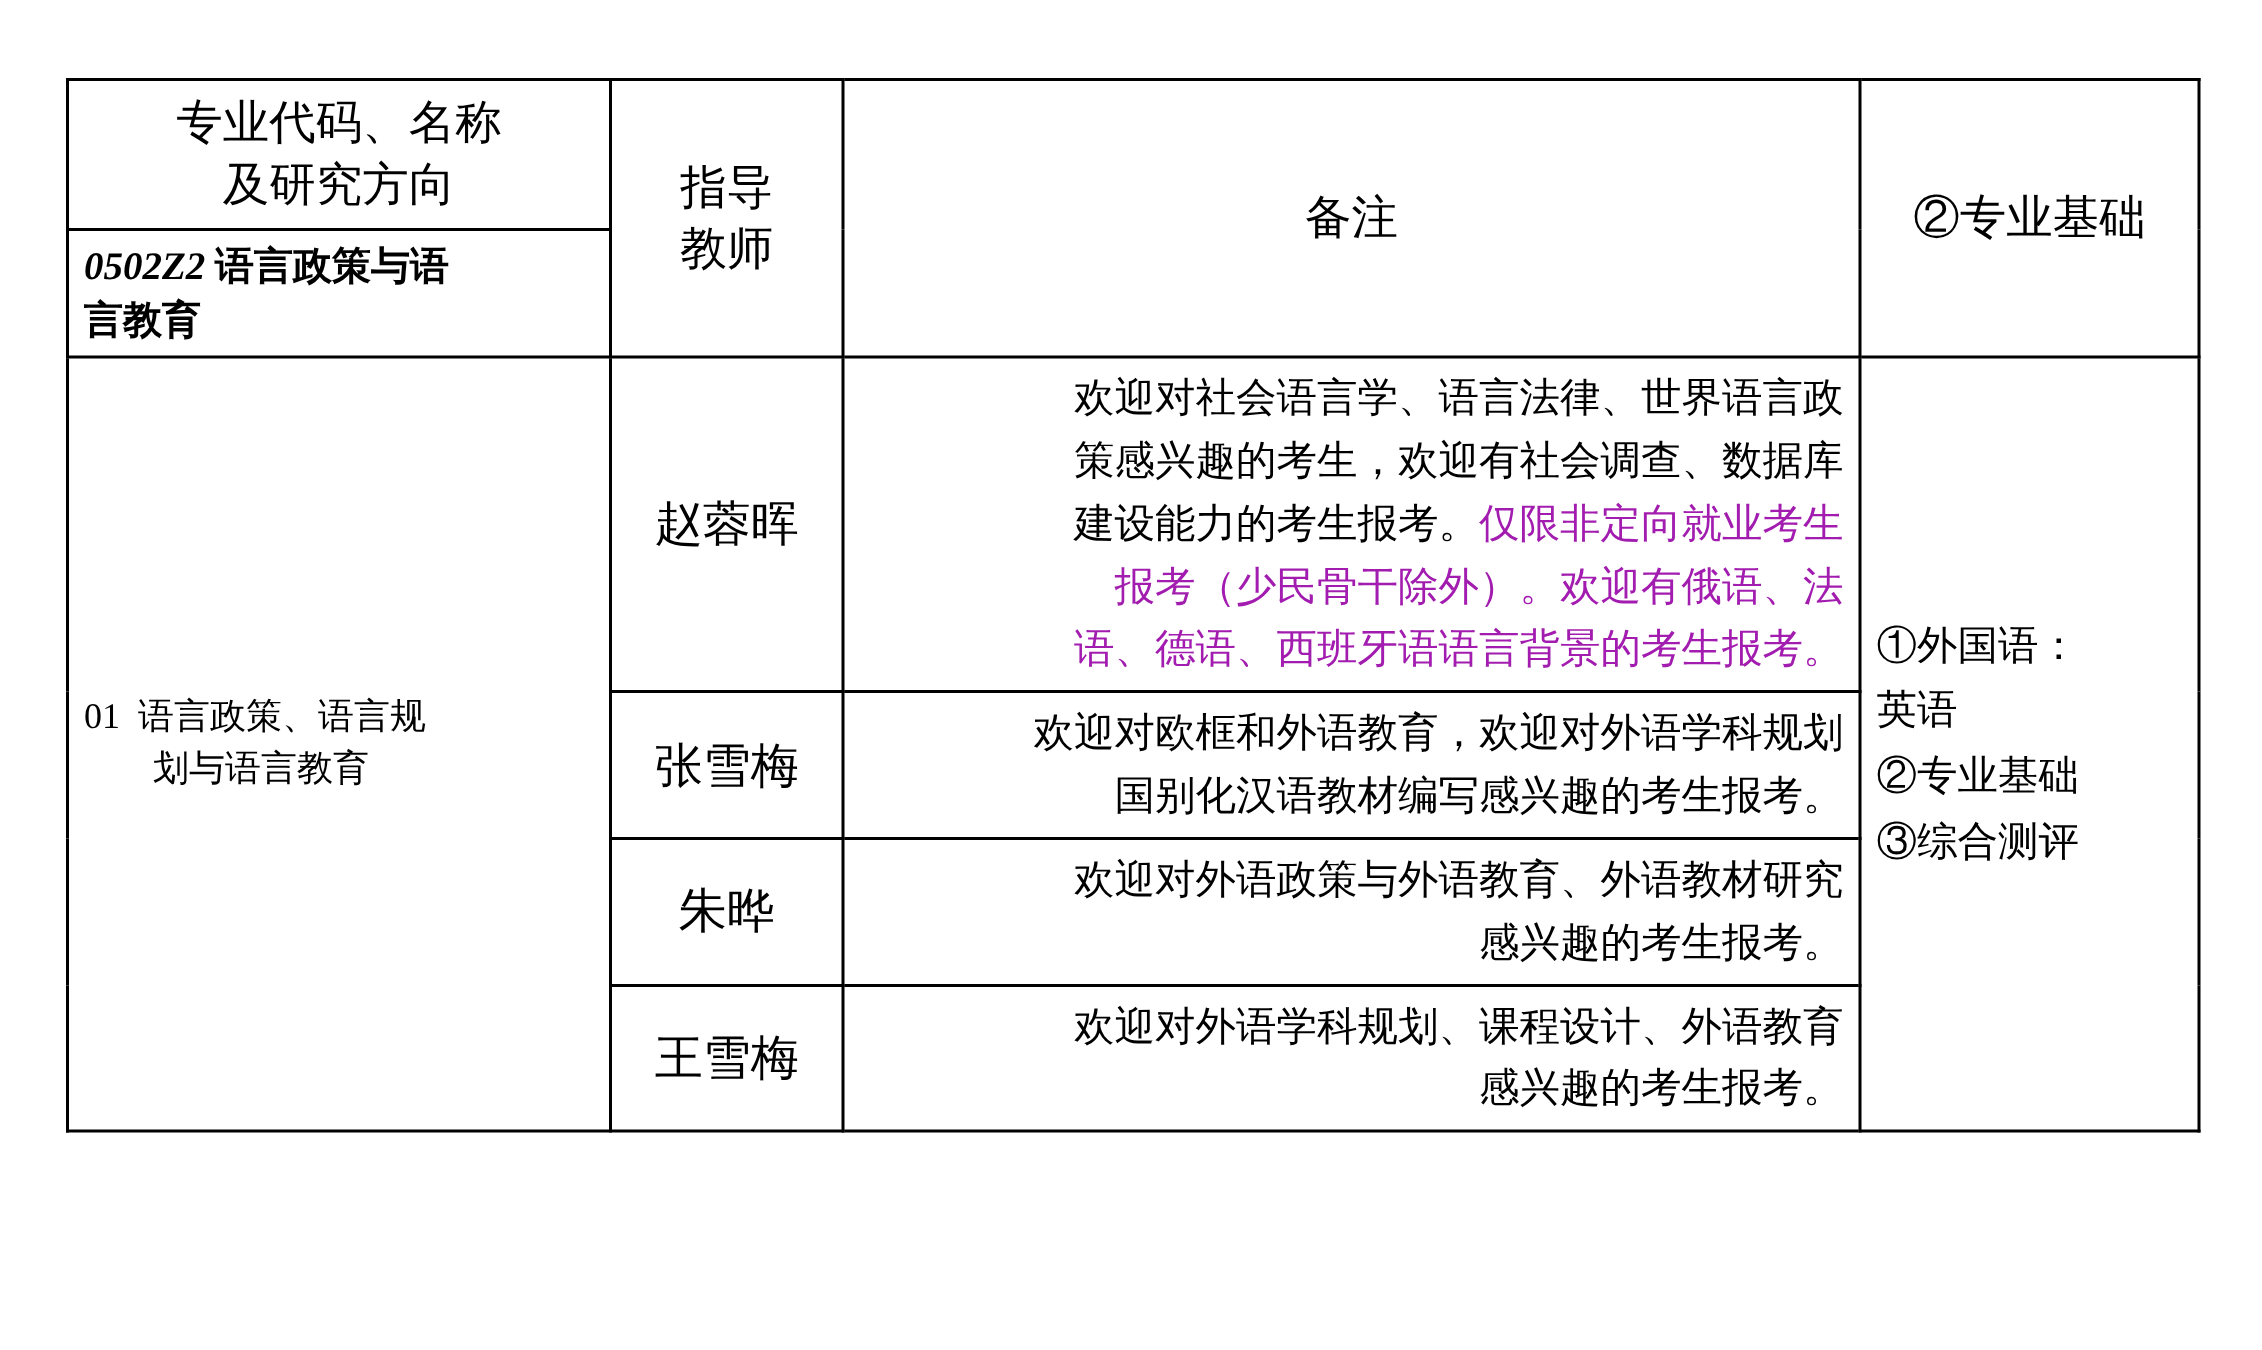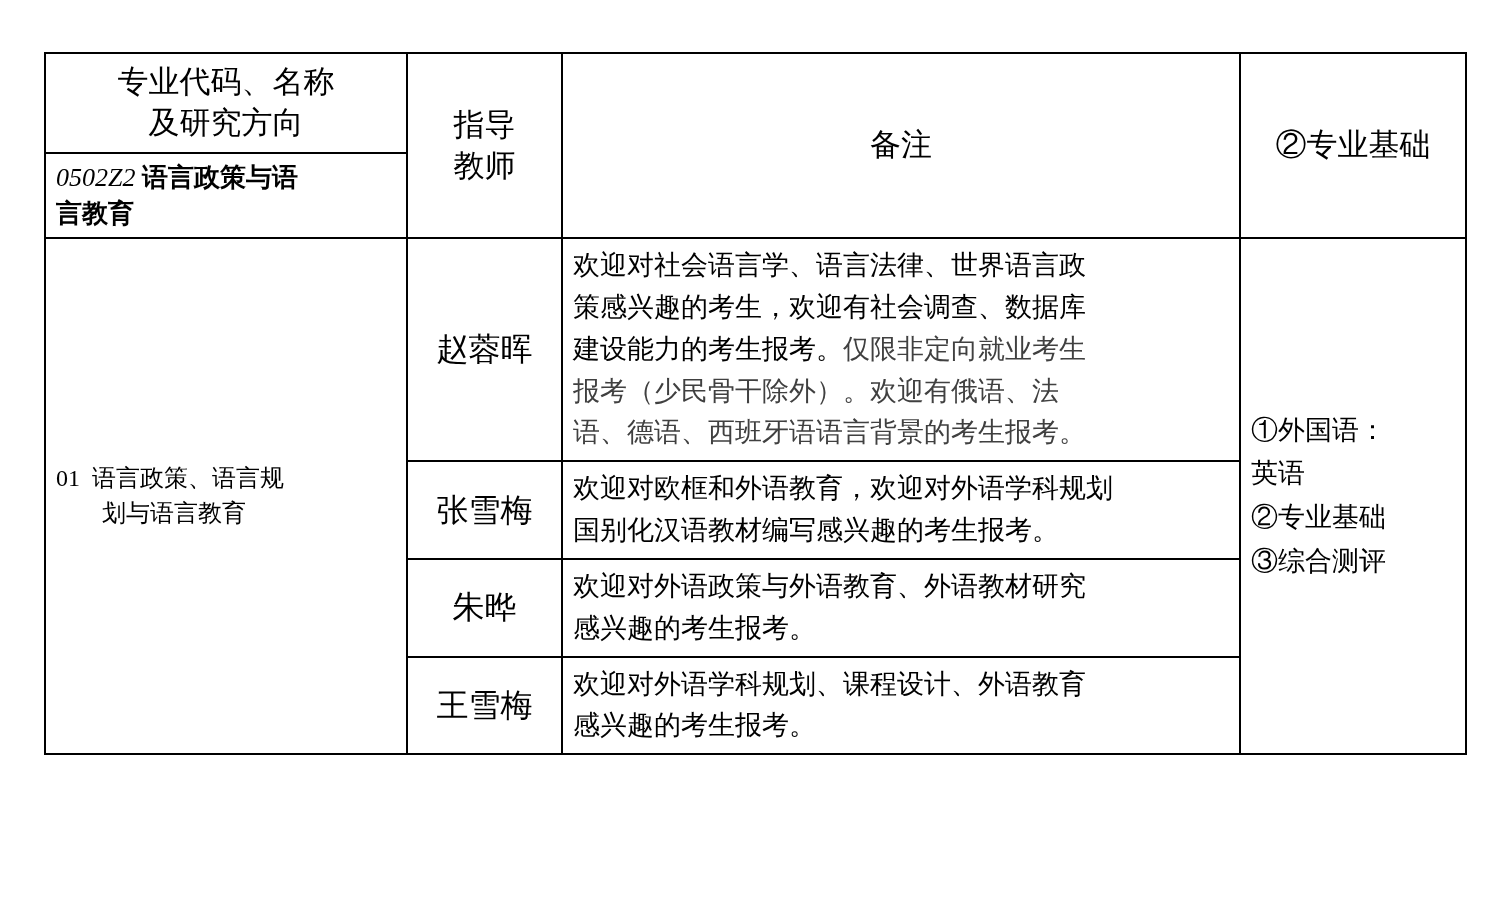--- a/index.html
+++ b/index.html
@@ -52,42 +52,42 @@
   }
   .hdr-code {
     font-size: 26px;
     font-weight: bold;
     line-height: 1.35;
     text-align: left;
     padding-left: 14px;
   }
   .hdr-code .code {
     font-style: italic;
-    font-weight: normal;
+    font-weight: bold;
   }
   .cell-direction {
     font-size: 24px;
     line-height: 1.45;
     text-align: left;
     padding-left: 18px;
   }
   .cell-teacher {
     text-align: center;
     font-size: 32px;
     line-height: 1.4;
   }
   .cell-note {
     font-size: 27px;
     line-height: 1.55;
-    text-align: left;
+    text-align: right;
     padding-left: 12px;
     padding-right: 6px;
   }
   .cell-note .red {
-    color: #404040;
+    color: #a21caf;
   }
   .cell-subjects {
     font-size: 27px;
     line-height: 1.62;
     text-align: left;
     padding-left: 14px;
   }
   .subject-line { display: block; white-space: nowrap; }
   .note-line { display: block; }
   .hdr-top-inner {

